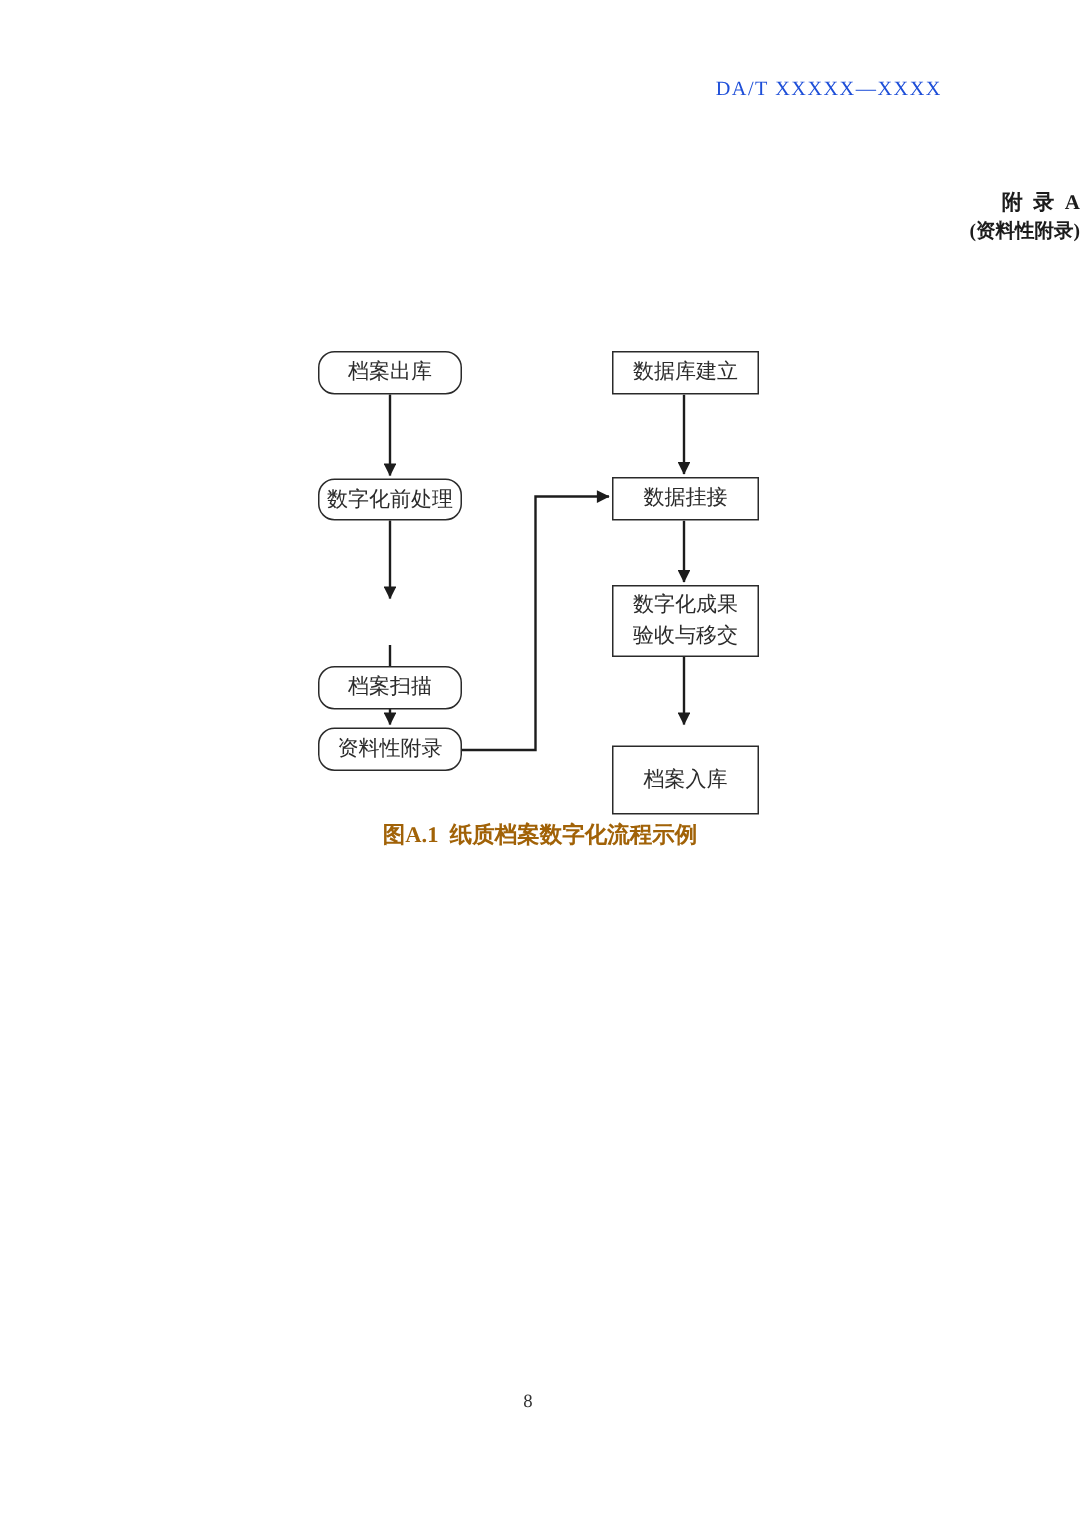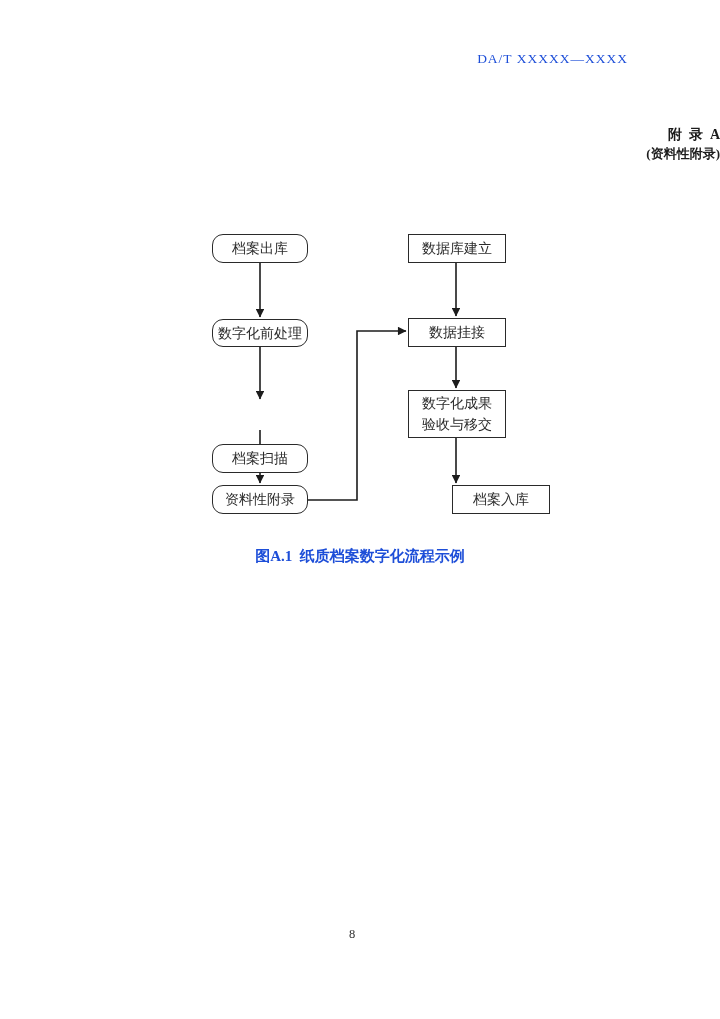--- a/index.html
+++ b/index.html
@@ -55,21 +55,21 @@
   }
   .col-left  { left: 212px; width: 96px; border-radius: 11px; }
   .col-right { left: 408px; width: 98px; }
   .l1 { top: 234px; height: 29px; }
   .l2 { top: 319px; height: 28px; }
   .l3 { top: 401px; height: 29px; margin-top: 43px; }
   .l4 { top: 485px; height: 29px; }
   .r1 { top: 234px; height: 29px; }
   .r2 { top: 318px; height: 29px; }
   .r3 { top: 390px; height: 48px; }
-  .r4 { top: 485px; height: 29px; margin-left: 44px; }
+  .r4 { top: 497px; height: 46px; }
 
   .connector-layer {
     position: absolute;
     left: 0; top: 0;
     width: 720px;
     height: 1019px;
     pointer-events: none;
   }
   .connector-layer line,
   .connector-layer polyline {
@@ -79,21 +79,21 @@
   }
 
   .figure-caption {
     position: absolute;
     top: 547px;
     left: 0;
     right: 0;
     text-align: center;
     font-weight: bold;
     font-size: 15px;
-    color: #1d4ed8;
+    color: #a16207;
     white-space: pre;
   }
   .page-number {
     position: absolute;
     top: 927px;
     left: 0;
     right: 16px;
     text-align: center;
     font-size: 12.5px;
     color: #333;

